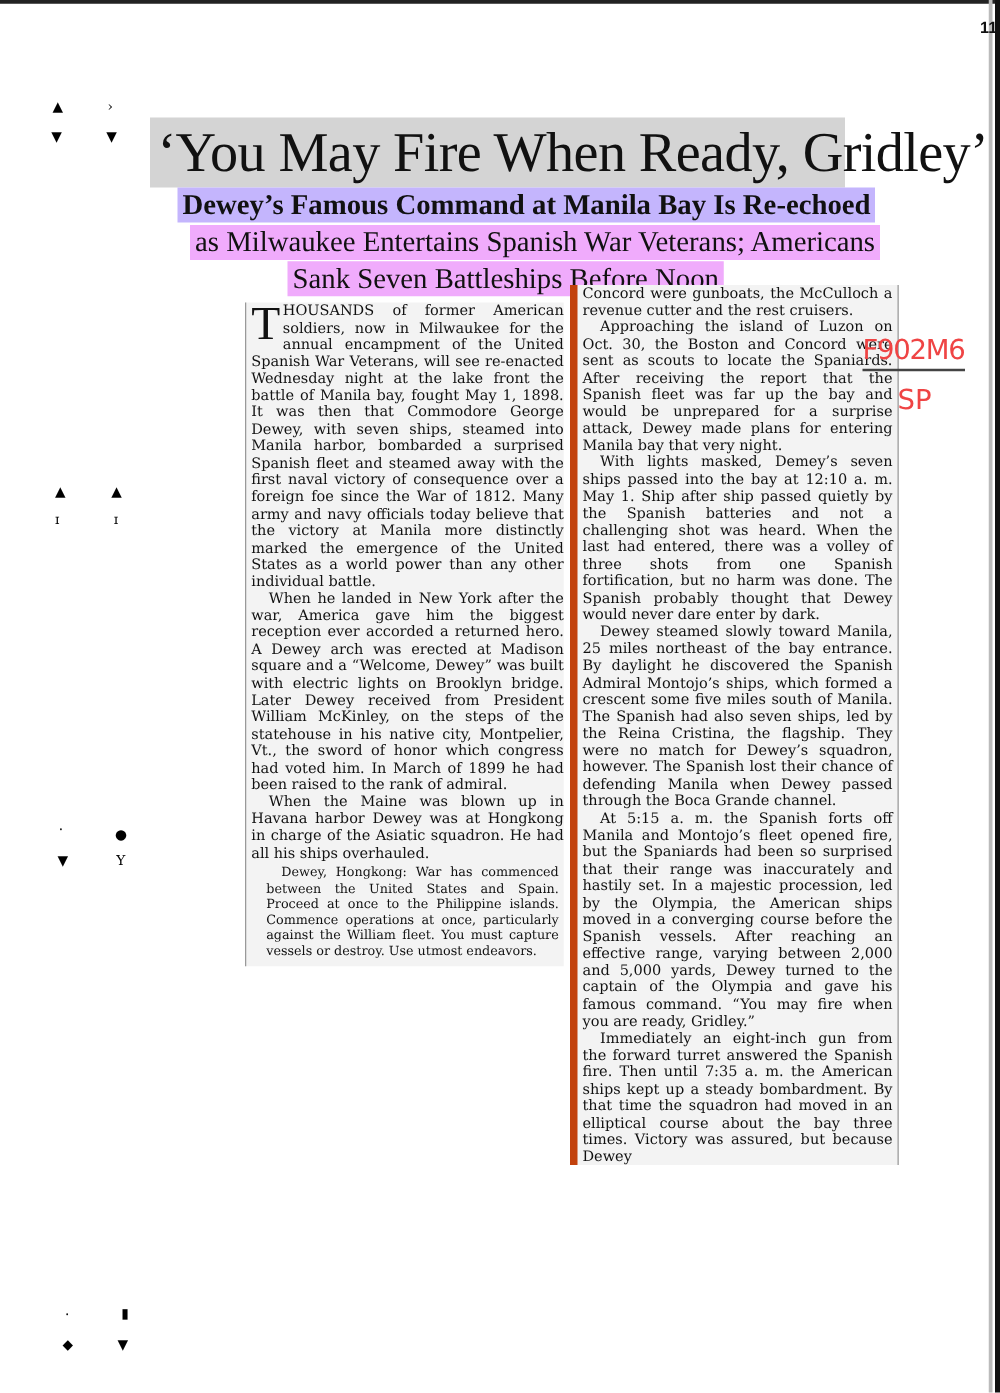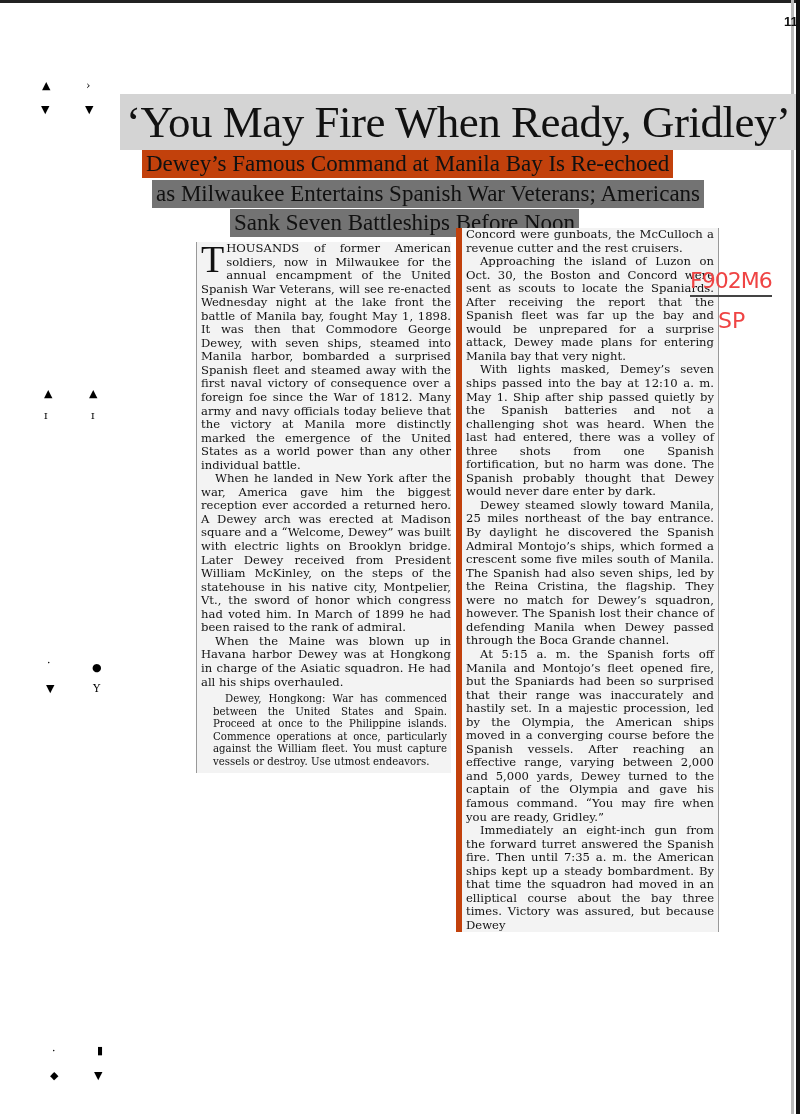--- a/index.html
+++ b/index.html
@@ -2,24 +2,24 @@
 <html><head>
 <meta charset="utf-8">
 <style>
   html,body{margin:0;padding:0;background:#fff;}
   body{width:800px;height:1114px;position:relative;overflow:hidden;font-family:"DejaVu Serif",serif;color:#111;}
   .topbar{position:absolute;left:0;top:0;width:800px;height:3px;background:#222;}
   .rightedge{position:absolute;right:0;top:0;width:4px;height:1114px;background:#111;}
   .rightedge2{position:absolute;right:6px;top:0;width:3px;height:1114px;background:#bbb;}
   .pagenum{position:absolute;left:784px;top:14px;font-size:13px;font-weight:bold;font-family:"Liberation Sans",sans-serif;}
   .mark{position:absolute;font-size:11px;line-height:11px;color:#000;}
-  .headline{position:absolute;left:120px;top:94px;width:676px;height:56px;background:#d4d4d4;}
+  .headline{position:absolute;left:120px;top:94px;width:556px;height:56px;background:#d4d4d4;}
   .headline span{display:block;font-family:"Liberation Serif",serif;font-size:45px;line-height:56px;letter-spacing:-0.5px;padding-left:6px;white-space:nowrap;}
-  .deck{position:absolute;font-family:"Liberation Serif",serif;font-size:23px;line-height:28px;white-space:nowrap;background:#737373;padding:0 4px;}
-  .deck1{left:142px;top:150px;background:#c2410c;}
+  .deck{position:absolute;font-family:"Liberation Serif",serif;font-size:23px;line-height:28px;white-space:nowrap;background:#f0abfc;padding:0 4px;}
+  .deck1{left:142px;top:150px;background:#c4b5fd;font-weight:bold;}
   .deck2{left:152px;top:180px;}
   .deck3{left:230px;top:209px;}
   .col{position:absolute;font-family:"DejaVu Serif",serif;font-size:11.6px;line-height:13.55px;text-align:justify;background:#f3f3f3;}
   .col p{margin:0;text-indent:14px;}
   .col p.first{text-indent:0;}
   .col p.quote{margin:4px 4px 4px 12px;text-indent:12px;font-size:10.2px;line-height:12.6px;}
   .col1{left:196px;top:242px;width:250px;border-left:1px solid #999;padding-left:4px;}
   .col2{left:456px;top:228px;width:248px;border-left:6px solid #c2410c;padding-left:4px;border-right:1px solid #999;padding-right:4px;}
   .dropcap{float:left;font-family:"Liberation Serif",serif;font-size:38px;line-height:30px;margin:2px 2px 0 0;}
   .annotation{position:absolute;font-family:"DejaVu Sans",sans-serif;color:#ef4444;font-size:22px;}

